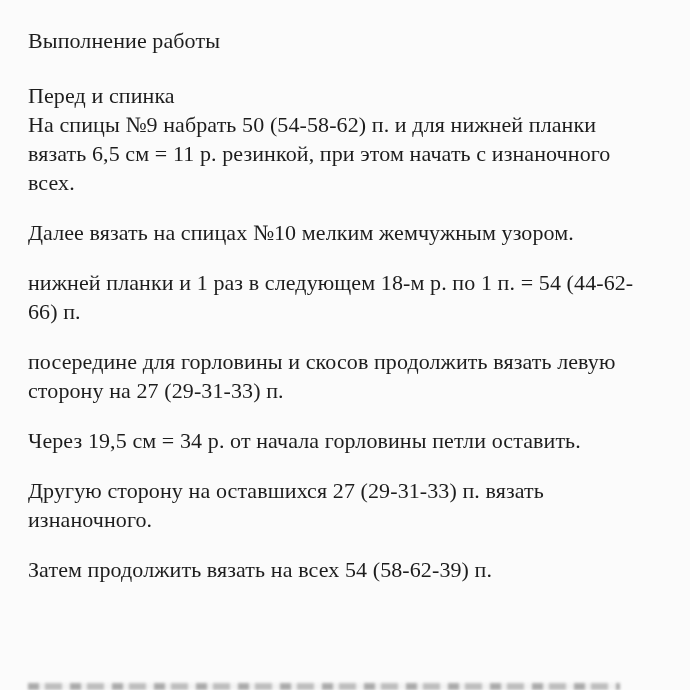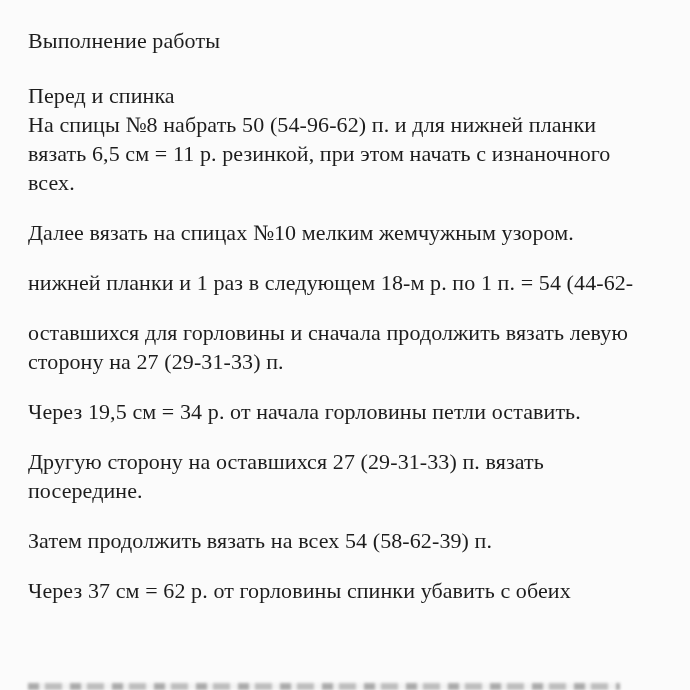--- a/index.html
+++ b/index.html
@@ -57,43 +57,41 @@
 </head>
 <body>
 
 <div class="doc">
   <div id="doc-body">
       <div class="block title-block">
         <div class="line">Выполнение работы</div>
       </div>
       <div class="block">
         <div class="line">Перед и спинка</div>
-        <div class="line">На спицы №8 набрать 50 (54-96-62) п. и для нижней планки</div>
+        <div class="line">На спицы №9 набрать 50 (54-58-62) п. и для нижней планки</div>
         <div class="line">вязать 6,5 см = 11 р. резинкой, при этом начать с изнаночного</div>
         <div class="line">всех.</div>
       </div>
       <div class="block">
         <div class="line">Далее вязать на спицах №10 мелким жемчужным узором.</div>
       </div>
       <div class="block">
         <div class="line">нижней планки и 1 раз в следующем 18-м р. по 1 п. = 54 (44-62-</div>
+        <div class="line">66) п.</div>
       </div>
       <div class="block">
-        <div class="line">оставшихся для горловины и сначала продолжить вязать левую</div>
+        <div class="line">посередине для горловины и скосов продолжить вязать левую</div>
         <div class="line">сторону на 27 (29-31-33) п.</div>
       </div>
       <div class="block">
         <div class="line">Через 19,5 см = 34 р. от начала горловины петли оставить.</div>
       </div>
       <div class="block">
         <div class="line">Другую сторону на оставшихся 27 (29-31-33) п. вязать</div>
-        <div class="line">посередине.</div>
+        <div class="line">изнаночного.</div>
       </div>
       <div class="block">
         <div class="line">Затем продолжить вязать на всех 54 (58-62-39) п.</div>
-      </div>
-      <div class="block">
-        <div class="line">Через 37 см = 62 р. от горловины спинки убавить с обеих</div>
       </div>
     </div>
 </div>
 
 <div class="clip-strip"></div>
 
 </body></html>

